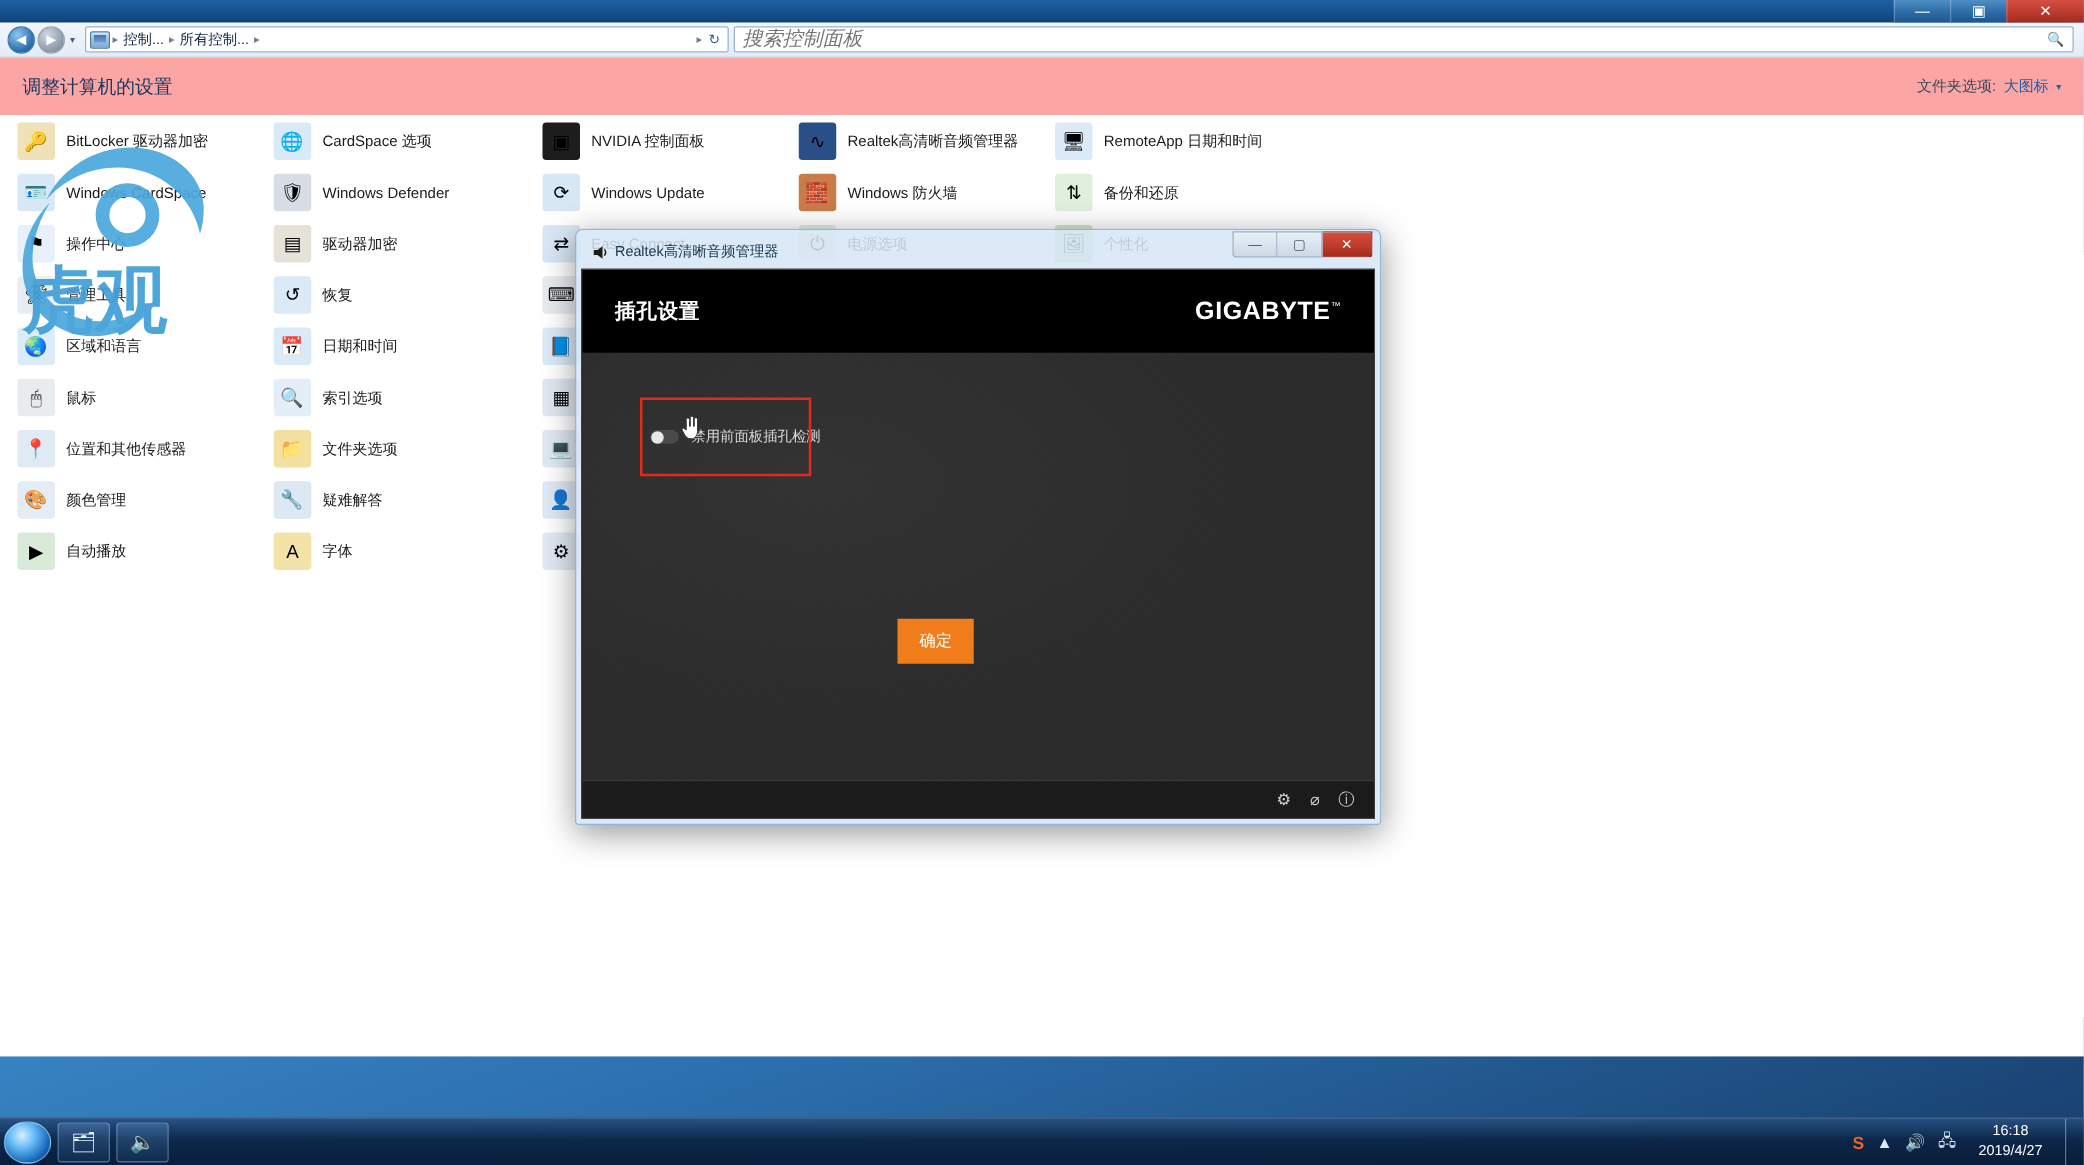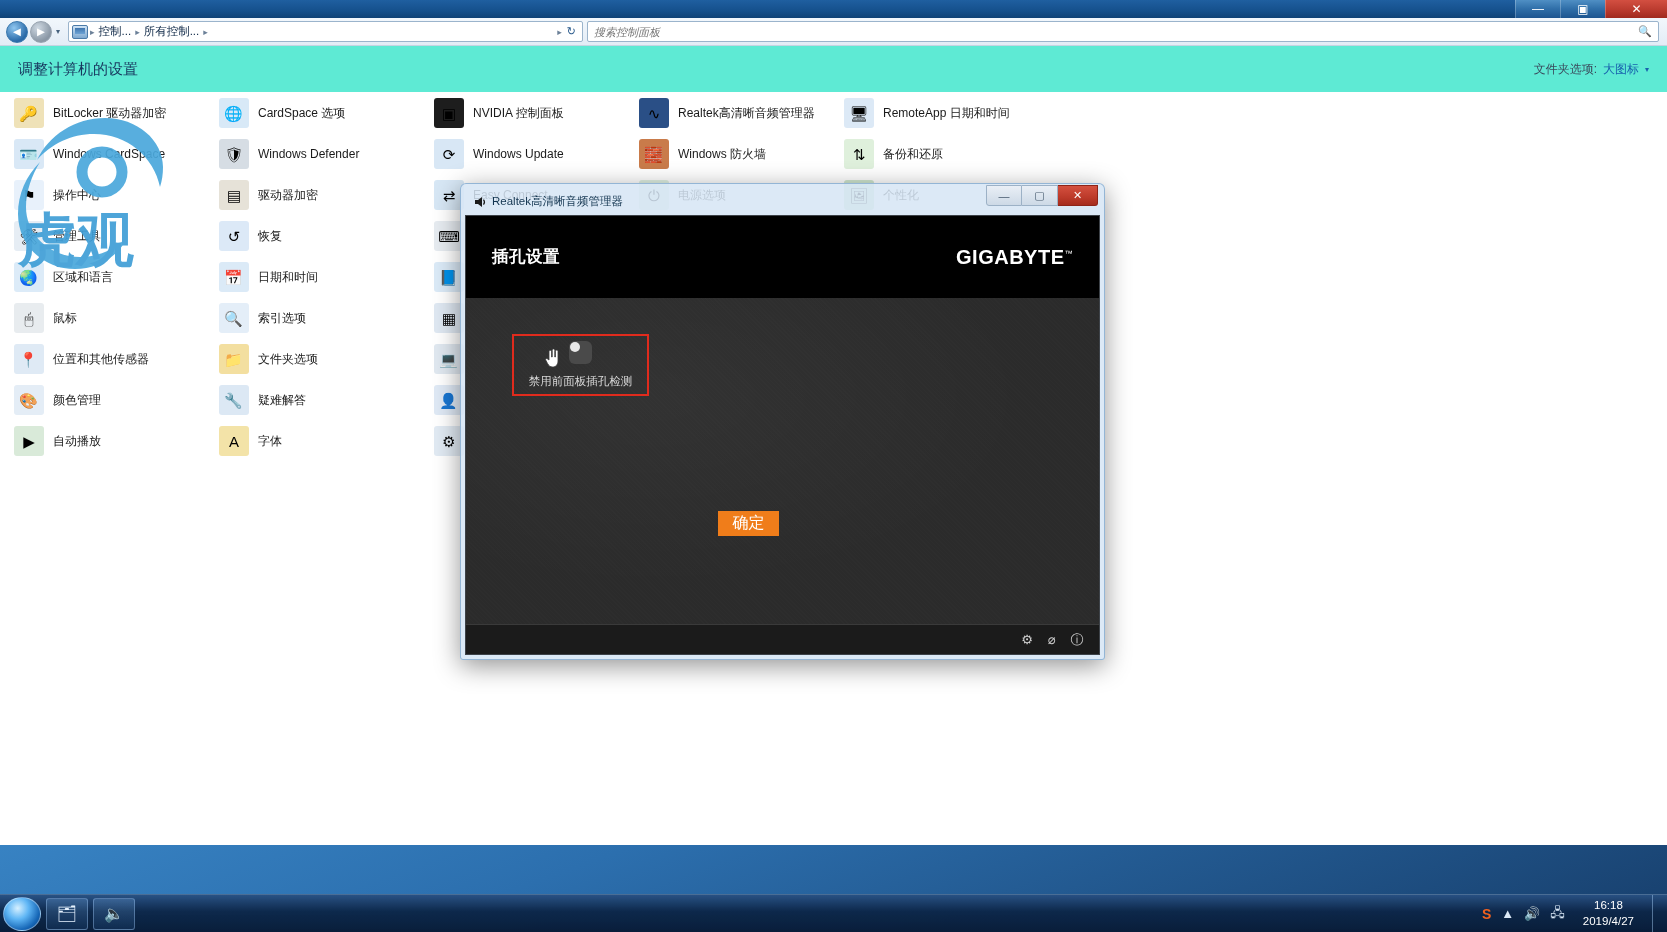--- a/index.html
+++ b/index.html
@@ -72,29 +72,29 @@
   .crumb-sep { font-size: 9px; color: #6b8098; padding: 0 1px; }
   .addr-spacer { flex: 1; }
   .addr-refresh { font-size: 11px; color: #2a5a8c; padding: 0 3px; }
   .searchbox {
     flex: 1; height: 21px; margin-left: 4px; margin-right: 2px;
     background: #ffffff; border: 1px solid #9bb4cc; border-radius: 2px;
     display: flex; align-items: center; padding: 0 6px;
   }
   .searchbox input {
     border: none; outline: none; flex: 1;
-    font-size: 11px; font-style: italic; color: #9aa6b2;
+    font-size: 16px; font-style: italic; color: #9aa6b2;
     font-family: "Liberation Sans", sans-serif; background: transparent;
   }
   .search-glass { color: #7f8c99; font-size: 11px; }
 
   .content-head {
     height: 46px; display: flex; align-items: center;
     padding: 0 18px; position: relative;
-    background: #5eead4;
+    background: #fca5a5;
   }
   .page-title { font-size: 15px; color: #17375e; }
   .viewby { margin-left: auto; display: flex; align-items: center; gap: 6px; font-size: 12px; color: #3a4a5c; }
   .viewby .vb-value { color: #1862ad; }
   .viewby .vb-caret { color: #1862ad; font-size: 8px; }
 
   .items-area { flex: 1; padding: 6px 14px; position: relative; background:#fff; }
   .items-grid {
     display: grid;
     grid-template-columns: 205px 215px 205px 205px 210px;
@@ -141,37 +141,37 @@
   .dwb.close {
     background: linear-gradient(180deg,#d4503f 0%,#bc3a2a 60%,#a52c1d 100%);
     color: #fff; width: 40px; border-color: #8e2418; border-radius: 0 0 3px 0;
   }
   .dlg-body {
     flex: 1; background: #0d0d0d;
     display: flex; flex-direction: column; position: relative;
     border: 1px solid #3d4248;
   }
   .dlg-banner {
-    height: 82px; background: #000; display: flex; align-items: center;
+    height: 66px; background: #000; display: flex; align-items: center;
     padding: 0 26px; position: relative;
   }
   .banner-title { color: #ffffff; font-size: 16.5px; font-weight: bold; letter-spacing: .5px; }
   .brand { margin-left: auto; color: #ffffff; font-size: 20px; font-weight: bold; letter-spacing: .5px; position: relative; }
   .brand sup { font-size: 8px; vertical-align: super; font-weight: normal; }
 
   .dlg-main {
     flex: 1; display: flex;
     background:
       radial-gradient(ellipse at 30% 30%, rgba(255,255,255,.035), rgba(0,0,0,0) 60%),
       repeating-linear-gradient(45deg, rgba(255,255,255,.012) 0 1px, rgba(0,0,0,0) 1px 3px),
       #2b2b2b;
   }
   .dlg-left { flex: 1; position: relative; padding: 36px 0 0 60px; }
   .opt-row { display: flex; align-items: center; gap: 10px; margin-bottom: 24px; position: relative; }
-  .opt-row.highlight { width: 137px; padding: 7px 8px; margin-left: -14px; flex-direction: column; }
+  .opt-row.highlight { width: 137px; padding: 24px 8px; margin-left: -14px; }
   .hl-box {
     position: absolute; left: 0; top: 0; right: 0; bottom: 0;
     border: 2px solid #e02b1d; pointer-events: none;
   }
   .toggle {
     width: 23px; height: 11px; border-radius: 6px;
     background: #4a4a4a; position: relative; flex: 0 0 23px;
   }
   .toggle .knob {
     position: absolute; width: 10px; height: 10px; border-radius: 50%;
@@ -180,22 +180,22 @@
   .toggle.on { background: #f07d1a; }
   .toggle.on .knob { left: 12.5px; background: #fafafa; }
   .opt-label { color: #d8d8d8; font-size: 11.5px; white-space: nowrap; }
   .cursor-hand {
     position: absolute; left: 32px; top: 14px; width: 16px; height: 20px;
     pointer-events: none;
   }
 
   .ok-wrap { position: absolute; left: 252px; top: 213px; }
   .ok-btn {
-    width: 61px; height: 25px; background: #f07d1a; border: none;
-    color: #ffffff; font-size: 16px; cursor: pointer;
+    width: 61px; height: 36px; background: #f07d1a; border: none;
+    color: #ffffff; font-size: 13px; cursor: pointer;
     font-family: "Liberation Sans", sans-serif;
   }
 
   .dlg-right {
     width: 100px; flex: 0 0 100px;
     border-left: 1px solid #4a4a4a;
     padding: 11px 0 0 10px; position: relative;
   }
   .rp-title { color: #f07d1a; font-size: 12px; font-weight: bold; }
   .rp-sub { color: #d0d0d0; font-size: 11px; margin-top: 4px; }

